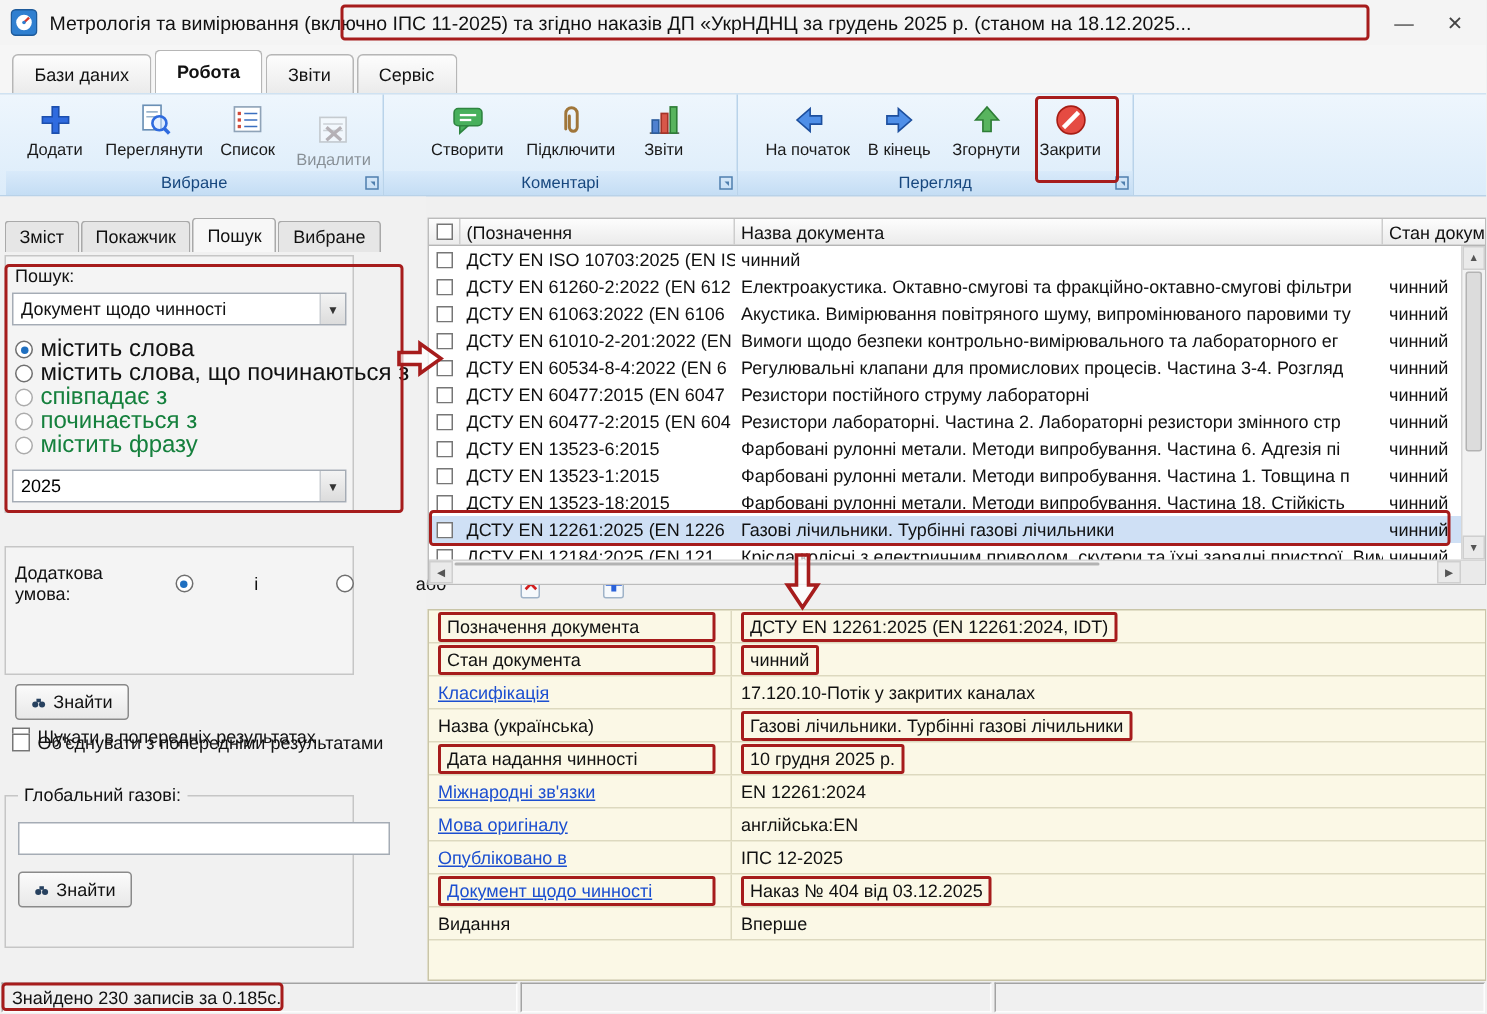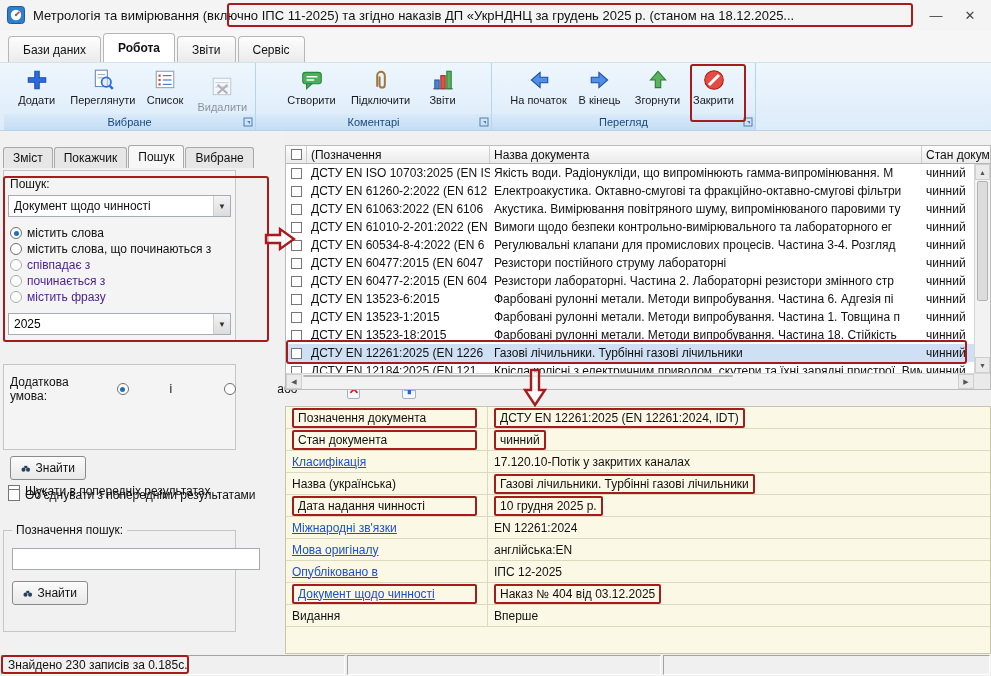--- a/index.html
+++ b/index.html
@@ -41,22 +41,22 @@
   .small-lbl { font-size:12px; margin:0 0 4px 2px; }
   .combo { height:22px; border:1px solid #a5acb5; background:#fff; display:flex; align-items:center; position:relative; }
   .combo-text { flex:1; padding-left:5px; font-size:12px; white-space:nowrap; overflow:hidden; }
   .combo-btn { width:17px; height:100%; border-left:1px solid #c9cdd2; background:linear-gradient(#f4f4f4,#dcdcdc); display:flex; align-items:center; justify-content:center; font-size:8px; color:#333; }
   .combo input { border:none; outline:none; flex:1; padding-left:5px; font:12px "Liberation Sans",sans-serif; background:transparent; }
   .radio-list { margin:8px 0 0 2px; }
   .radio-row { display:flex; align-items:center; height:16px; margin-bottom:0; }
   .radio { width:12px; height:12px; border:1px solid #6f6f6f; border-radius:50%; background:#fff; margin-right:5px; position:relative; flex:0 0 auto; }
   .radio.on::after { content:""; position:absolute; left:2.5px; top:2.5px; width:5px; height:5px; border-radius:50%; background:#1f6fc0; }
   .radio.dis { border-color:#ababab; }
-  .radio-row .rlbl { font-size:12px; white-space:nowrap; }
-  .radio-row.dis .rlbl { color:#4c1d95;text-align:center; }
+  .radio-row .rlbl { font-size:16px; white-space:nowrap; }
+  .radio-row.dis .rlbl { color:#15803d;text-align:center; }
   .query-combo { margin-top:8px; }
   .additional-frame { top:233px; height:86px; padding:10px 6px 0 6px; }
   .add-row { display:flex; align-items:center;gap:36px; }
   .add-row .rlbl { margin-right:8px; }
   .mini-btn { width:22px; height:20px; border:1px solid #9fb3c8; background:#f6f9fc; display:flex; align-items:center; justify-content:center; margin-left:6px; font-weight:bold; border-radius:2px; }
   .x-btn { color:#d21f1f; font-size:13px; }
   .p-btn { color:#2b62d9; font-size:14px; }
   .btn { display:inline-flex; align-items:center; justify-content:center; gap:5px; border:1px solid #8a8a8a; border-radius:3px; background:linear-gradient(#fbfbfb,#e8e8e8); font-size:12px; height:24px; padding:0 10px; }
   .find1 { position:absolute; left:10px; top:325px; width:76px; }
   .chk-row { position:absolute; left:8px; display:flex; align-items:center; }
@@ -328,21 +328,21 @@
     <div class="chk-row chk1">
       <span class="checkbox"></span>
       <span>Шукати в попередніх результатах</span>
     </div>
     <div class="chk-row chk2">
       <span class="checkbox"></span>
       <span>Об'єднувати з попередніми результатами</span>
     </div>
 
     <div class="frame global-box">
-      <span class="global-legend">Позначення пошук:</span>
+      <span class="global-legend">Глобальний газові:</span>
       <input class="global-input" style="">
       <div class="btn find2">
         <svg width="16" height="13" viewBox="0 0 16 13">
           <rect x="5.5" y="2" width="5" height="4" fill="#27415f"></rect>
           <circle cx="4.2" cy="8.4" r="3.4" fill="#27415f"></circle>
           <circle cx="11.8" cy="8.4" r="3.4" fill="#27415f"></circle>
         </svg>
         <span>Знайти</span>
       </div>
     </div>
@@ -357,21 +357,20 @@
       <div class="th th-name">Назва документа</div>
       <div class="th th-status">Стан докуме</div>
     </div>
     <div class="t-middle">
       <div class="t-body">
         <div class="trow">
             <div class="td td-check">
               <span class="checkbox" style="margin:0;width:11px;height:11px"></span>
             </div>
             <div class="td td-code">ДСТУ EN ISO 10703:2025 (EN IS</div>
-            <div class="td td-name">Якість води. Радіонукліди, що випромінюють гамма-випромінювання. М</div>
             <div class="td td-status">чинний</div>
           </div>
         <div class="trow">
             <div class="td td-check">
               <span class="checkbox" style="margin:0;width:11px;height:11px"></span>
             </div>
             <div class="td td-code">ДСТУ EN 61260-2:2022 (EN 612</div>
             <div class="td td-name">Електроакустика. Октавно-смугові та фракційно-октавно-смугові фільтри</div>
             <div class="td td-status">чинний</div>
           </div>

